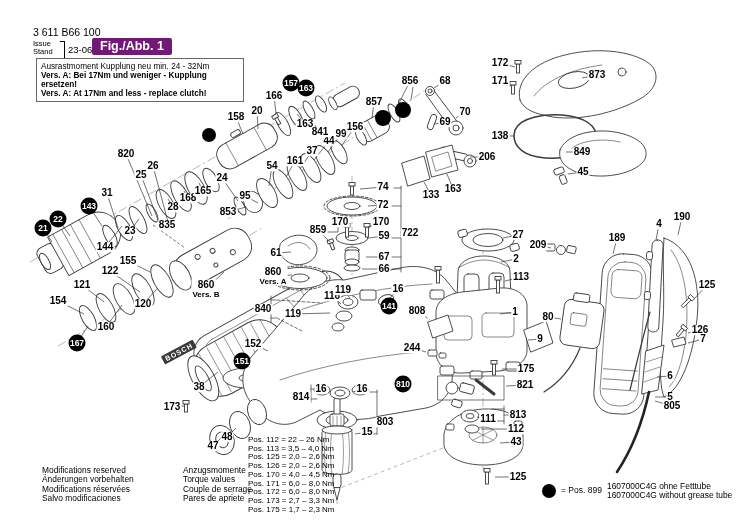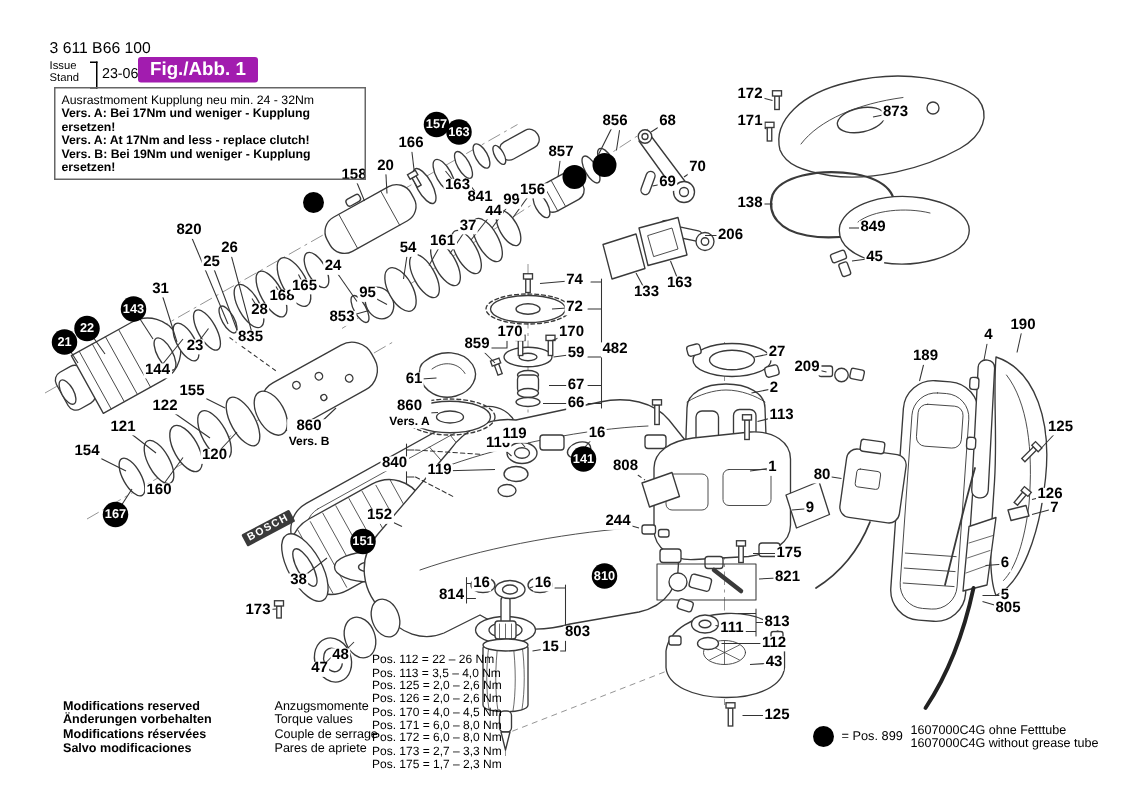--- a/index.html
+++ b/index.html
@@ -11,27 +11,27 @@
     line-height:9.5px;background:#fff;padding:0 1px;white-space:nowrap;text-align:center;}
   .plabel .vers{display:block;font-size:8px;font-weight:bold;}
   .pbadge{width:17px;height:17px;padding:0;border-radius:50%;background:#000;color:#fff;
     font-size:8.5px;line-height:17px;text-align:center;}
   .hdr{position:absolute;z-index:4;}
   #hdr-partnum{left:33px;top:26px;font-size:10.5px;}
   #issue-block{left:33px;top:40px;font-size:7.5px;line-height:8px;}
   #issue-brace{left:60px;top:41px;width:4px;height:16px;border-top:1px solid #000;
     border-right:1px solid #000;border-bottom:1px solid #000;}
   #hdr-date{left:68px;top:44px;font-size:9.5px;}
-  #fig-badge{left:92px;top:38px;background:#a21caf;color:#fff;font-size:12.5px;font-weight:bold;
+  #fig-badge{left:92px;top:38px;background:#701a75;color:#fff;font-size:12.5px;font-weight:bold;
     padding:1px 8px 2px;border-radius:2px;}
   #note-box{left:36px;top:58px;width:198px;border:1px solid #666;padding:3px 4px;
     font-size:8.2px;line-height:9px;}
   #note-box .nb{font-weight:bold;}
   .ftr{position:absolute;z-index:4;font-size:8.4px;line-height:9.4px;}
-  #mods{left:42px;top:466px;font-weight:bold;}
+  #mods{left:42px;top:466px;}
   #torque-head{left:183px;top:466px;}
   #torque-table{left:248px;top:436px;font-size:8px;line-height:8.7px;}
   #legend-dot{left:542px;top:484px;width:14px;height:14px;border-radius:50%;background:#000;}
   #legend-eq{left:561px;top:486px;font-size:8.5px;}
   #legend-lines{left:607px;top:482px;font-size:8.4px;line-height:9px;}
   #brand-tag{position:absolute;left:179px;top:352px;z-index:2;background:#3a3a3a;color:#fff;
     font-size:7px;font-weight:bold;letter-spacing:1px;padding:1px 3px;border-radius:1px;
     transform:translate(-50%,-50%) rotate(-28deg);}
 </style>
 </head>
@@ -448,21 +448,20 @@
     <div>Stand</div>
   </div>
   <div class="hdr" id="issue-brace"></div>
   <div class="hdr" id="hdr-date">23-06-15</div>
   <div class="hdr" id="fig-badge">Fig./Abb. 1</div>
 
   <div class="hdr" id="note-box">
     <div>Ausrastmoment Kupplung neu min. 24 - 32Nm</div>
     <div class="nb">Vers. A: Bei 17Nm und weniger - Kupplung ersetzen!</div>
     <div class="nb">Vers. A: At 17Nm and less - replace clutch!</div>
-    <div class="nb">Vers. B: Bei 19Nm und weniger - Kupplung ersetzen!</div>
   </div>
 
   <div id="brand-tag">BOSCH</div>
 
   <div id="labels">
       <span class="plabel" style="left: 126px; top: 154px;">820</span>
       <span class="plabel" style="left: 153px; top: 166px;">26</span>
       <span class="plabel" style="left: 141px; top: 175px;">25</span>
       <span class="plabel" style="left: 107px; top: 193px;">31</span>
       <span class="plabel pbadge" style="left: 89px; top: 206px;">143</span>
@@ -517,21 +516,21 @@
       <span class="plabel" style="left: 431px; top: 195px;">133</span>
       <span class="plabel" style="left: 453px; top: 189px;">163</span>
       <span class="plabel" style="left: 383px; top: 187px;">74</span>
       <span class="plabel" style="left: 383px; top: 205px;">72</span>
       <span class="plabel" style="left: 340px; top: 222px;">170</span>
       <span class="plabel" style="left: 381px; top: 222px;">170</span>
       <span class="plabel" style="left: 318px; top: 230px;">859</span>
       <span class="plabel" style="left: 384px; top: 236px;">59</span>
       <span class="plabel" style="left: 384px; top: 257px;">67</span>
       <span class="plabel" style="left: 384px; top: 269px;">66</span>
-      <span class="plabel" style="left: 410px; top: 233px;">482</span>
+      <span class="plabel" style="left: 410px; top: 233px;">722</span>
       <span class="plabel" style="left: 276px; top: 253px;">61</span>
       <span class="plabel" style="left: 273px; top: 276px;">860<span class="vers">Vers. A</span></span>
       <span class="plabel" style="left: 332px; top: 296px;">116</span>
       <span class="plabel" style="left: 293px; top: 314px;">119</span>
       <span class="plabel" style="left: 343px; top: 290px;">119</span>
       <span class="plabel" style="left: 398px; top: 289px;">16</span>
       <span class="plabel pbadge" style="left: 389px; top: 306px;">141</span>
       <span class="plabel" style="left: 263px; top: 309px;">840</span>
       <span class="plabel" style="left: 253px; top: 344px;">152</span>
       <span class="plabel pbadge" style="left: 242px; top: 361px;">151</span>

